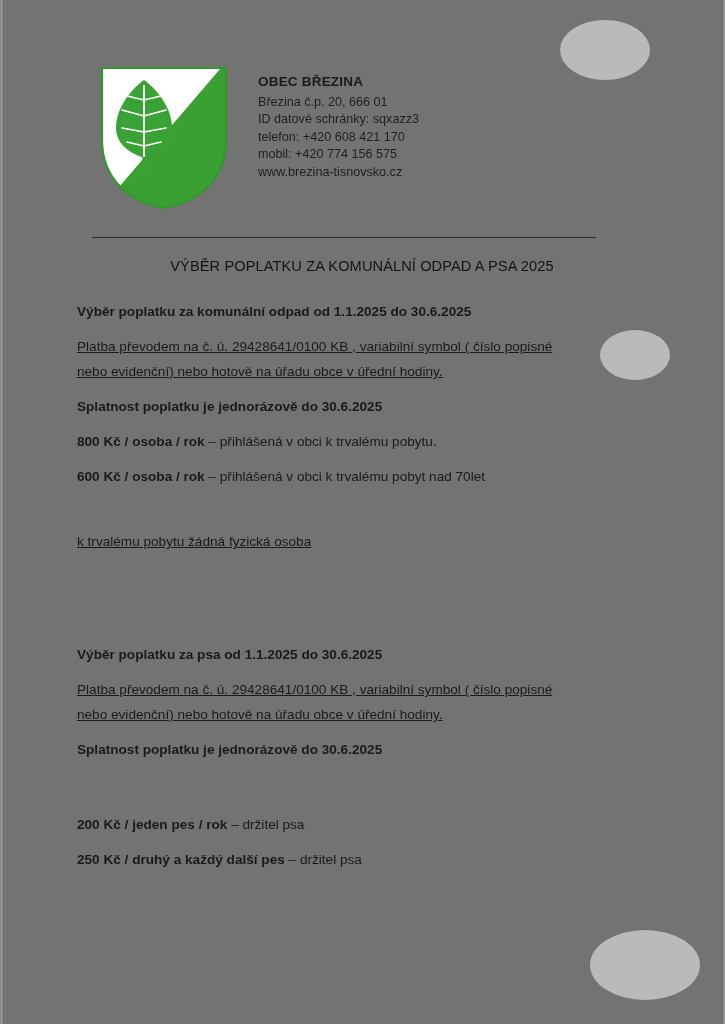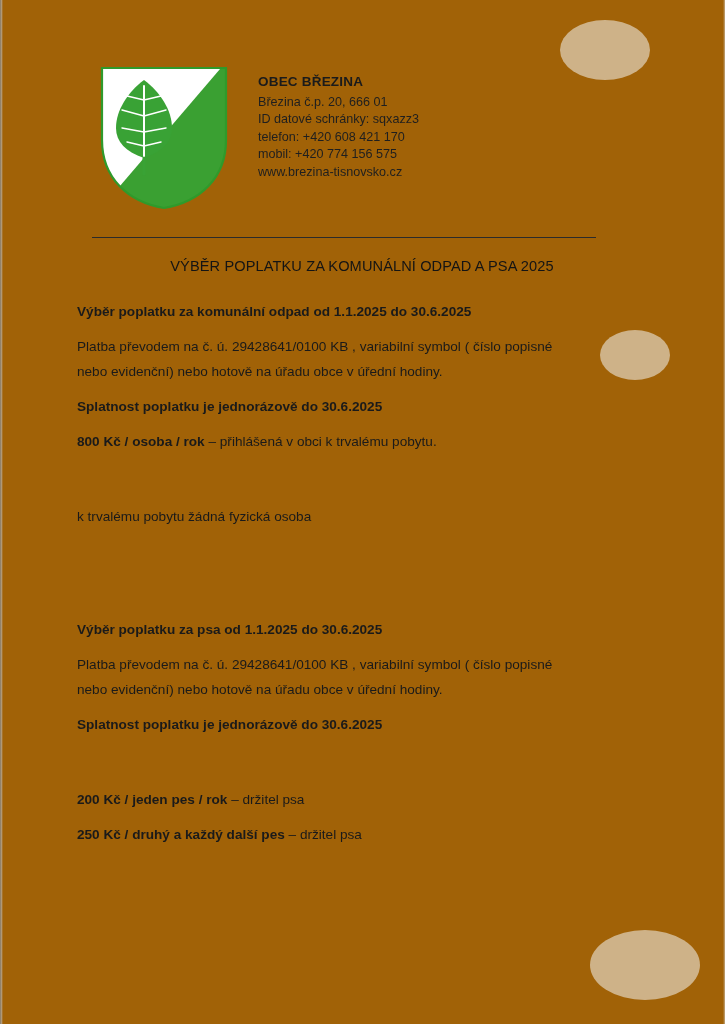--- a/index.html
+++ b/index.html
@@ -7,21 +7,21 @@
     padding: 0;
     background: #ffffff;
   }
   body {
     font-family: "Liberation Sans", sans-serif;
   }
   .page {
     position: relative;
     width: 725px;
     height: 1024px;
-    background: #a16207;
+    background: #737373;
     overflow: hidden;
   }
   
   .scan-edge-left {
     position: absolute;
     left: 0; top: 0;
     width: 3px; height: 1024px;
     background: linear-gradient(to right, #6e6e6e 0%, #b9b9b9 40%, rgba(255,255,255,0) 100%);
     opacity: .75;
   }
@@ -110,21 +110,21 @@
   .blk.bold {
     font-weight: bold;
   }
   .blk .lead {
     font-weight: bold;
   }
   .gap-sm { height: 10px; }
   .gap-md { height: 22px; }
   .gap-lg { height: 40px; }
   .gap-xl { height: 66px; }
-  .para-line { display: block; }
+  .para-line { display: block; text-decoration: underline; }
 </style>
 </head>
 <body>
 
 <div class="page">
 
   <div class="scan-edge-left"></div>
   <div class="scan-edge-right"></div>
   <div class="scan-smudge" style="left:560px;top:20px;width:90px;height:60px;"></div>
   <div class="scan-smudge" style="left:600px;top:330px;width:70px;height:50px;"></div>
@@ -194,20 +194,24 @@
 
     <div class="blk bold">Splatnost poplatku je jednorázově do 30.6.2025</div>
     <div class="gap-sm"></div>
 
     <div class="blk">
       <span class="lead">800 Kč / osoba / rok</span>
       <span>– přihlášená v obci k trvalému pobytu.</span>
     </div>
     <div class="gap-sm"></div>
 
+    <div class="blk">
+      <span class="lead">600 Kč / osoba / rok</span>
+      <span>– přihlášená v obci k trvalému pobyt nad 70let</span>
+    </div>
 
     <div class="gap-lg"></div>
 
     <div class="blk">
       <span class="para-line">k trvalému pobytu žádná fyzická osoba</span>
     </div>
 
     <div class="gap-xl"></div>
     <div class="gap-md"></div>
 

